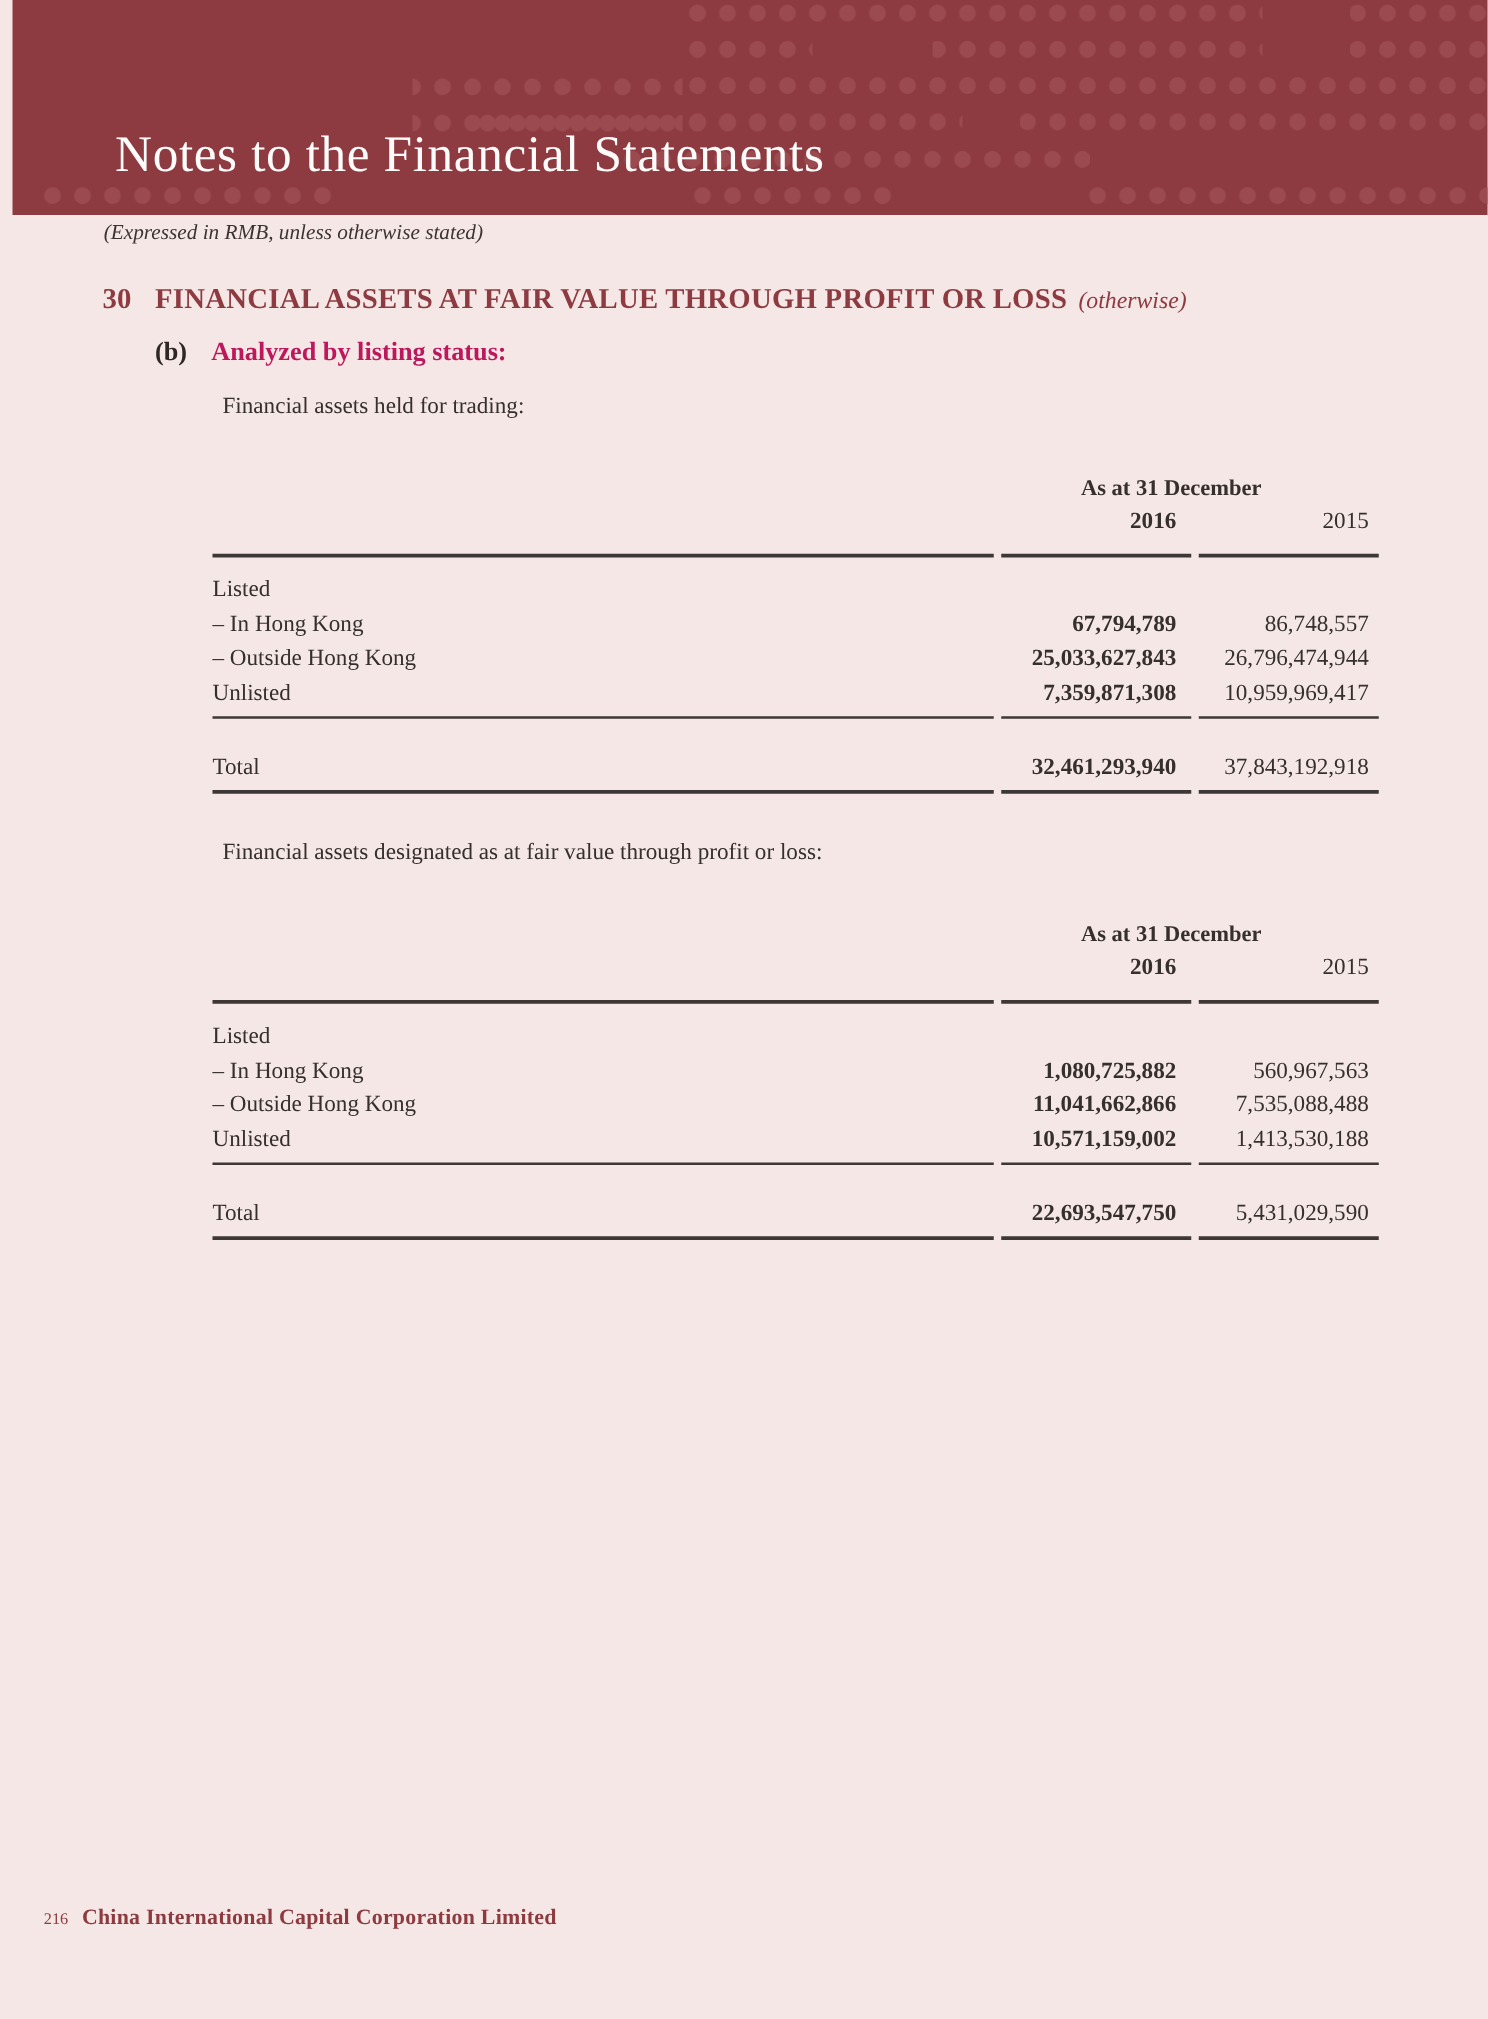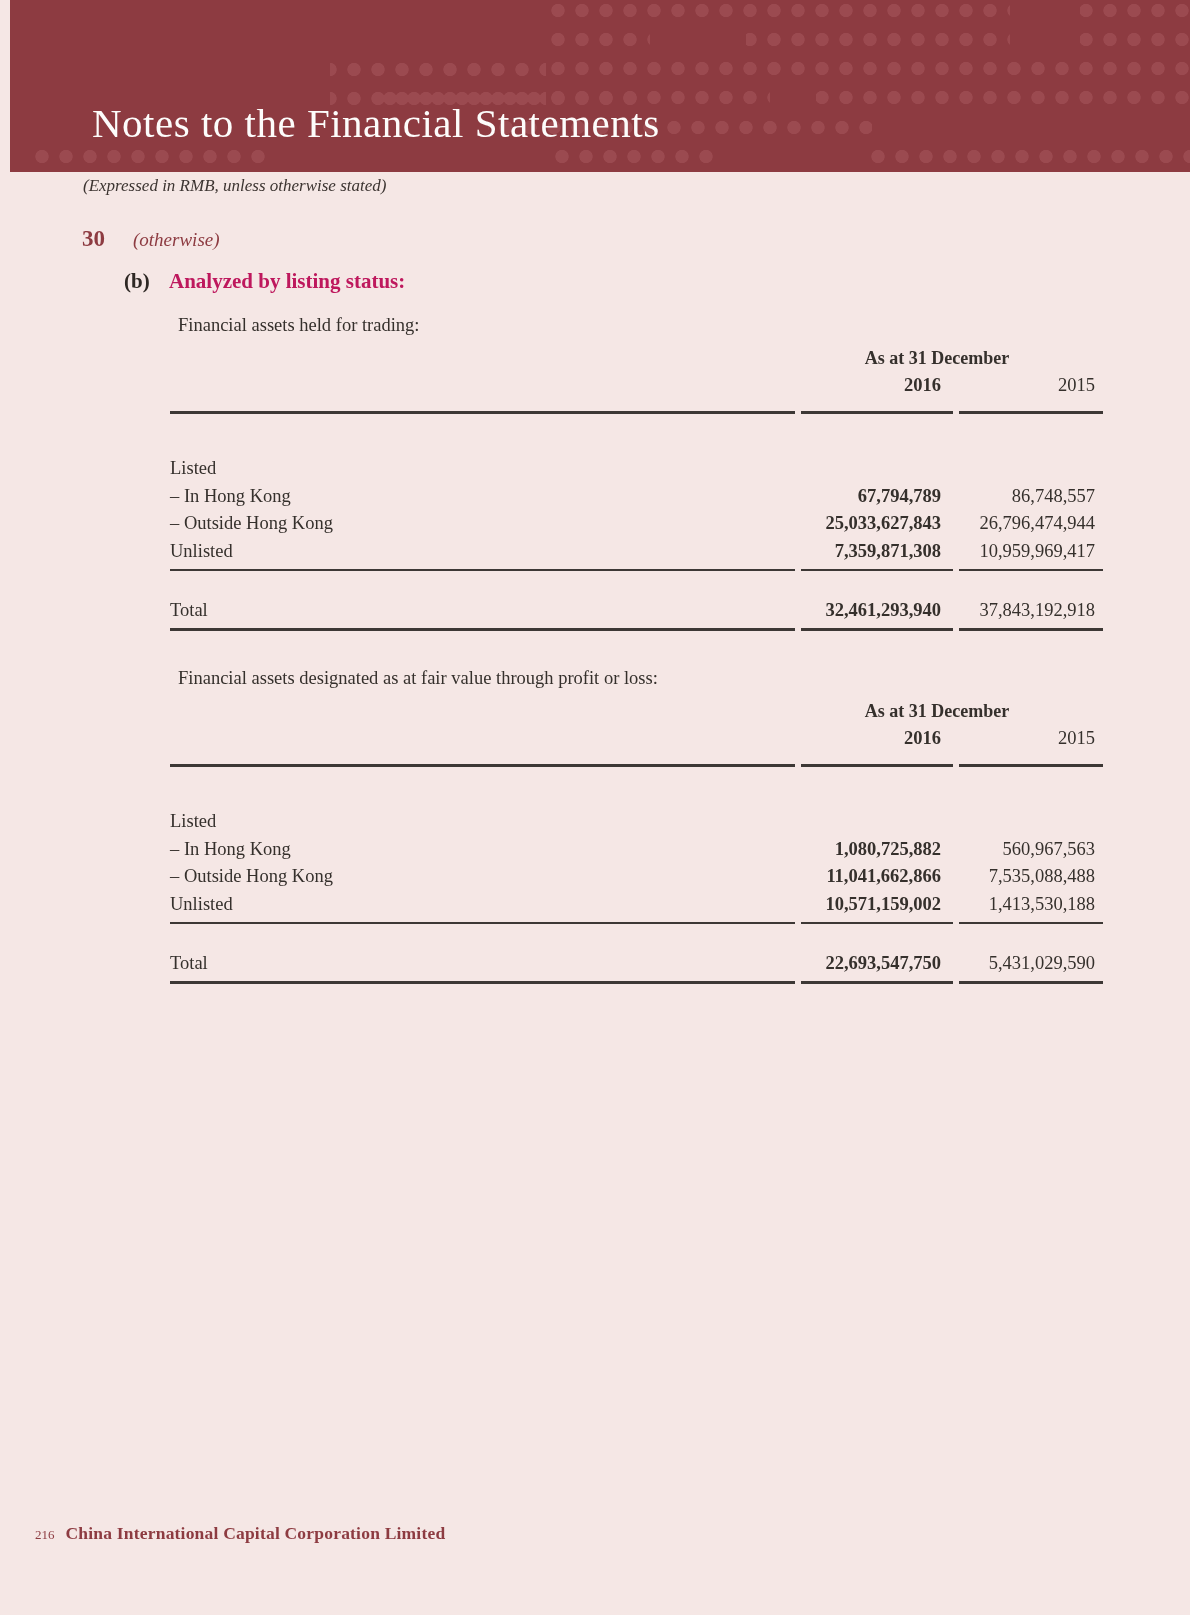--- a/index.html
+++ b/index.html
@@ -69,28 +69,28 @@
   }
   .row{
     display:grid;grid-template-columns:1fr 152px 144px;column-gap:6px;
   }
   .cell{min-height:1px;}
   .num{text-align:right;}
   .c2016{padding-right:12px;}
   .c2015{padding-right:8px;}
   .hdr-period .period{
     grid-column:2/4;text-align:center;padding-right:30px;
-    font-weight:bold;font-size:18px;line-height:24px;
+    font-weight:bold;font-size:18px;line-height:24px;margin-top:32px;
   }
   .hdr-years{line-height:24px;padding:3px 0 14px 0;}
   .hdr-years .c2016{font-weight:bold;}
   .rule .cell{border-top:3px solid #3d3835;}
   .rule.thin .cell{border-top:2px solid #3d3835;}
   .body-row{line-height:27.5px;}
-  .body-row.first{margin-top:40px;}
+  .body-row.first{margin-top:12px;}
   .body-row .b{font-weight:bold;}
   .rule.mid{margin-top:4px;}
   .total-row{margin-top:24px;line-height:28px;}
   .rule.last{margin-top:4px;}
 
   
   .page-footer{
     position:absolute;left:35px;top:1523px;
     display:flex;align-items:baseline;color:#8d3b41;
   }
@@ -115,20 +115,21 @@
     <div class="hole h3"></div>
     <h1 class="banner-title">Notes to the Financial Statements</h1>
   </header>
 
   <div class="subtitle">(Expressed in RMB, unless otherwise stated)</div>
 
   <main class="content">
 
     <div class="sec-heading">
       <span class="sec-num">30</span>
+      <span class="sec-title">FINANCIAL ASSETS AT FAIR VALUE THROUGH PROFIT OR LOSS</span>
       <span class="sec-cont">(otherwise)</span>
     </div>
 
     <div class="sub-heading">
       <span class="sub-label">(b)</span>
       <span class="sub-title">Analyzed by listing status:</span>
     </div>
 
     <p class="table-caption">Financial assets held for trading:</p>
 

